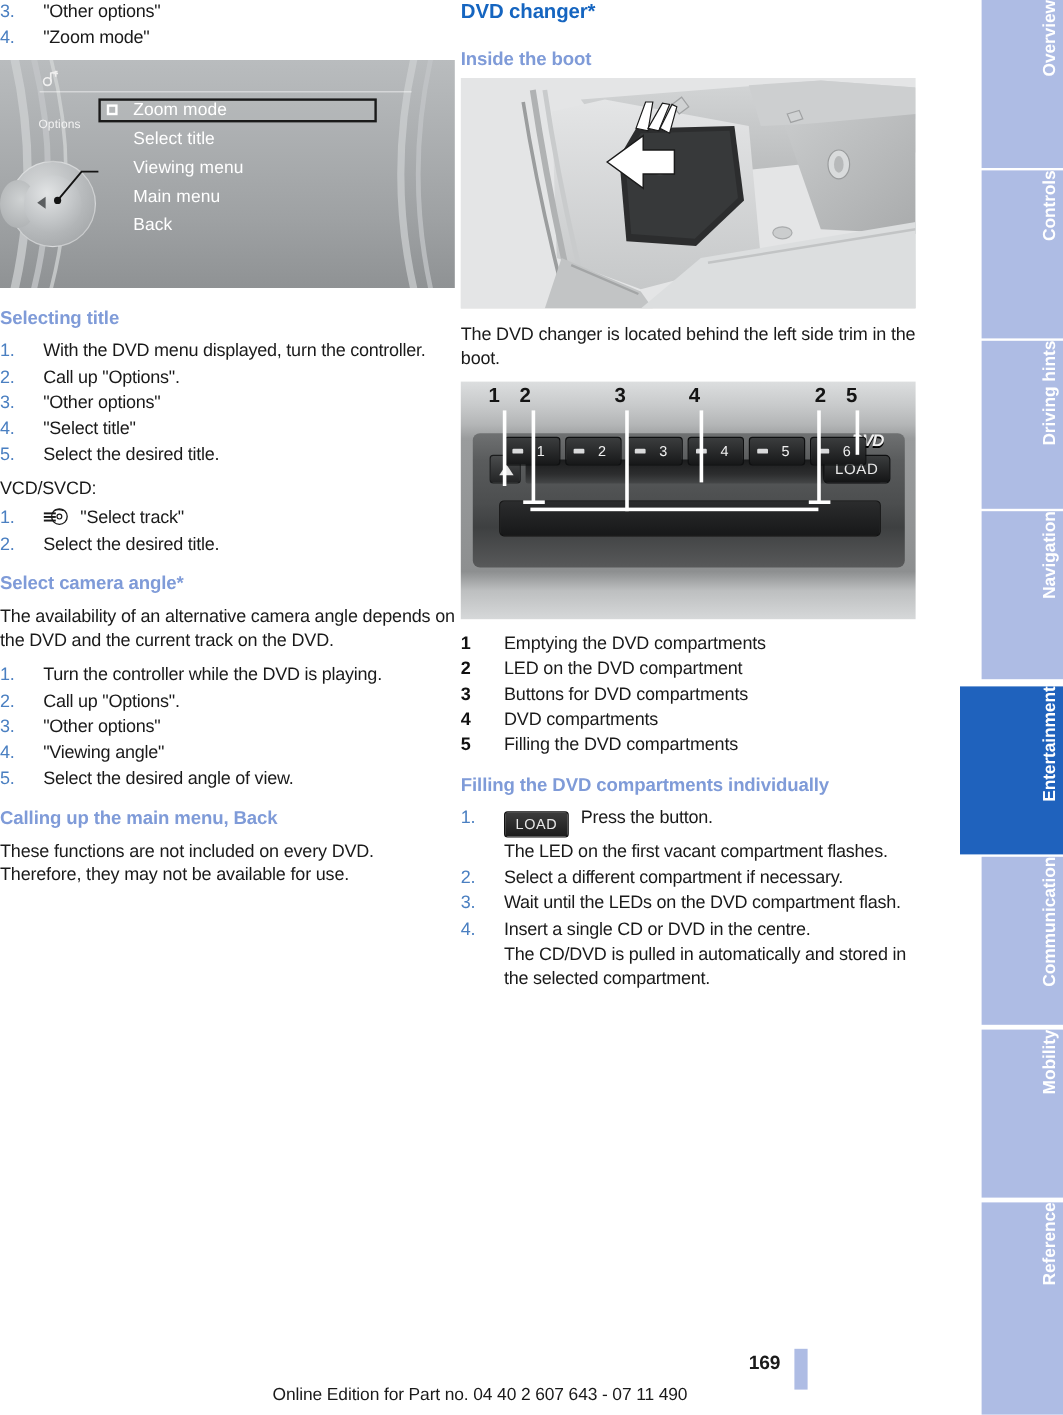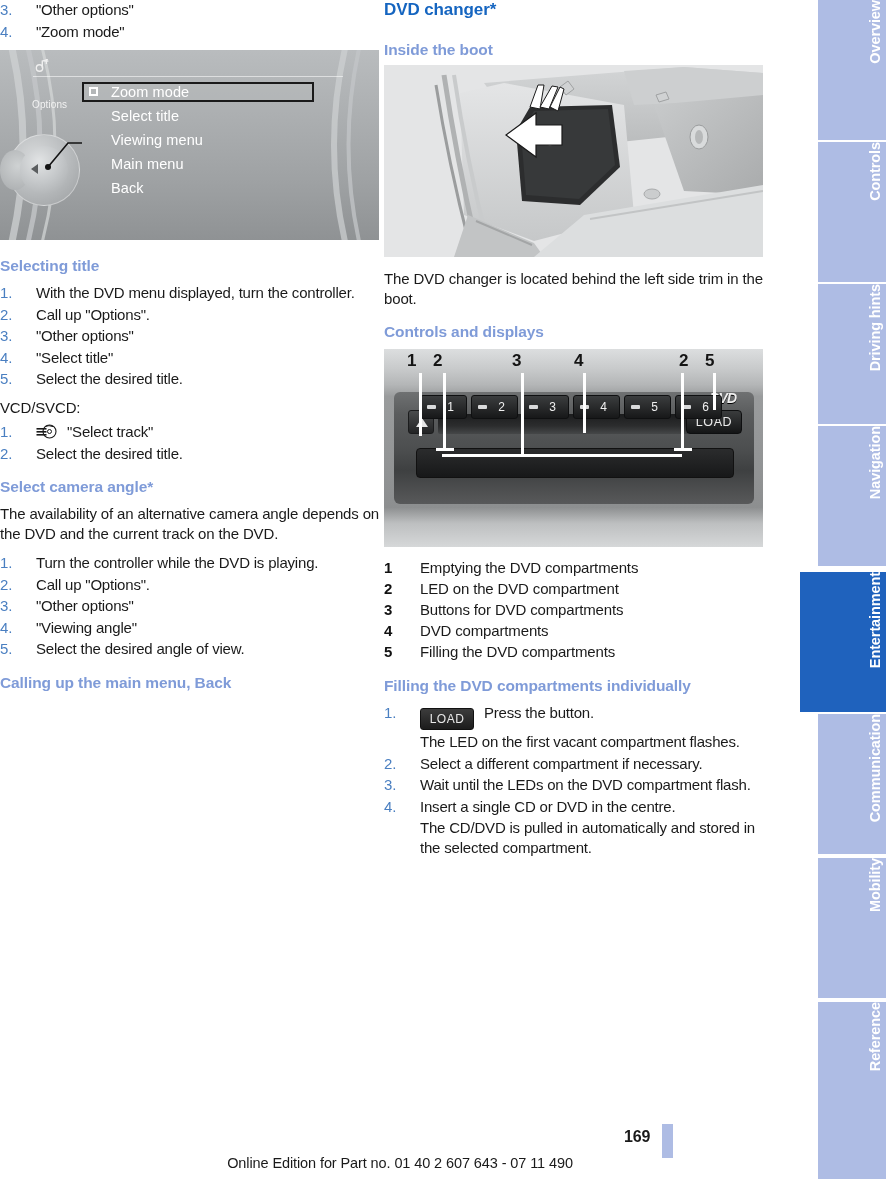--- a/index.html
+++ b/index.html
@@ -321,20 +321,21 @@
 
       <ol class="steps">
         <li><span class="num">1.</span><span>Turn the controller while the DVD is playing.</span></li>
         <li><span class="num">2.</span><span>Call up "Options".</span></li>
         <li><span class="num">3.</span><span>"Other options"</span></li>
         <li><span class="num">4.</span><span>"Viewing angle"</span></li>
         <li><span class="num">5.</span><span>Select the desired angle of view.</span></li>
       </ol>
 
       <div class="h2">Calling up the main menu, Back</div>
+      <p class="body">These functions are not included on every DVD. Therefore, they may not be available for use.</p>
     </div>
 
     <div class="col col-right">
 
       <div class="h1">DVD changer*</div>
 
       <div class="h2 first tight">Inside the boot</div>
 
       <div class="bootimg">
         <svg width="379" height="192" viewBox="0 0 379 192">
@@ -385,21 +386,20 @@
 
           <path d="M146 42 L154 20 L160 20 L156 44 Z" fill="#ffffff" stroke="#1a1a1a" stroke-width="1"></path>
           <path d="M156 42 L168 21 L174 22 L165 44 Z" fill="#ffffff" stroke="#1a1a1a" stroke-width="1"></path>
           <path d="M166 42 L176 22 L180 24 L174 46 Z" fill="#ffffff" stroke="#1a1a1a" stroke-width="1"></path>
           <path d="M152 48 L122 70 L152 92 L152 80 L178 80 L178 60 L152 60 Z" fill="#ffffff" stroke="#1a1a1a" stroke-width="1.2"></path>
         </svg>
       </div>
 
       <p class="body">The DVD changer is located behind the left side trim in the boot.</p>
 
-      <div class="h2">Controls and displays</div>
 
       <div class="changer">
 
         <div class="callout-num" style="left:23px">1</div>
         <div class="callout-num" style="left:49px">2</div>
         <div class="callout-num" style="left:128px">3</div>
         <div class="callout-num" style="left:190px">4</div>
         <div class="callout-num" style="left:295px">2</div>
         <div class="callout-num" style="left:321px">5</div>
 
@@ -500,15 +500,15 @@
     <div class="tab" style="top:1002px;height:177px">
         <div class="lblwrap">
           <div class="vtext">Reference</div>
         </div>
       </div>
   </div>
 
   <div class="footer"></div>
   <div class="pagenum">169</div>
   <div class="pagebar"></div>
-  <div class="edition">Online Edition for Part no. 01 40 2 607 643 - 07 11 490</div>
+  <div class="edition">Online Edition for Part no. 04 40 2 607 643 - 07 11 490</div>
 
 </div>
 
 </body></html>

